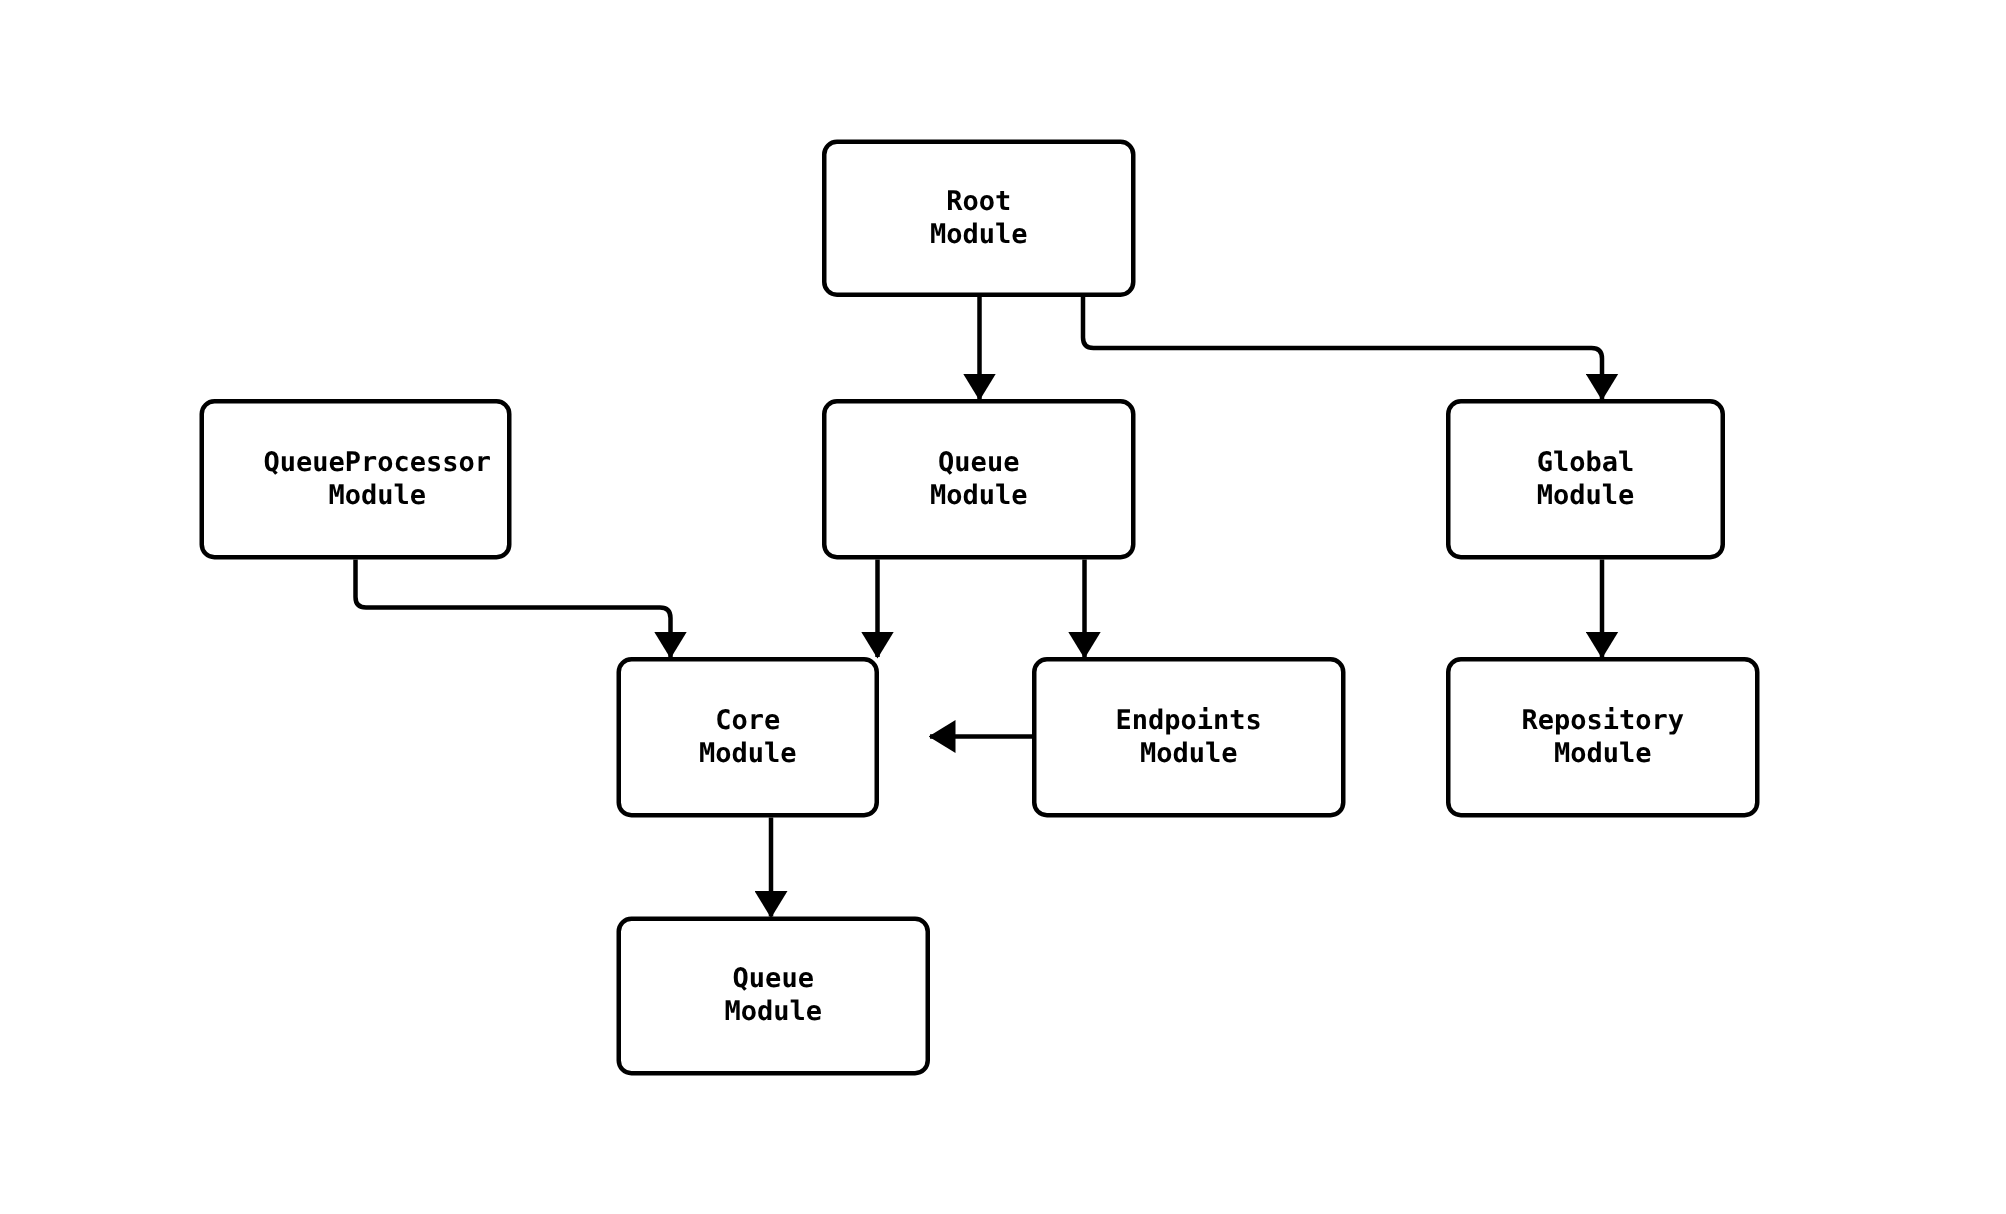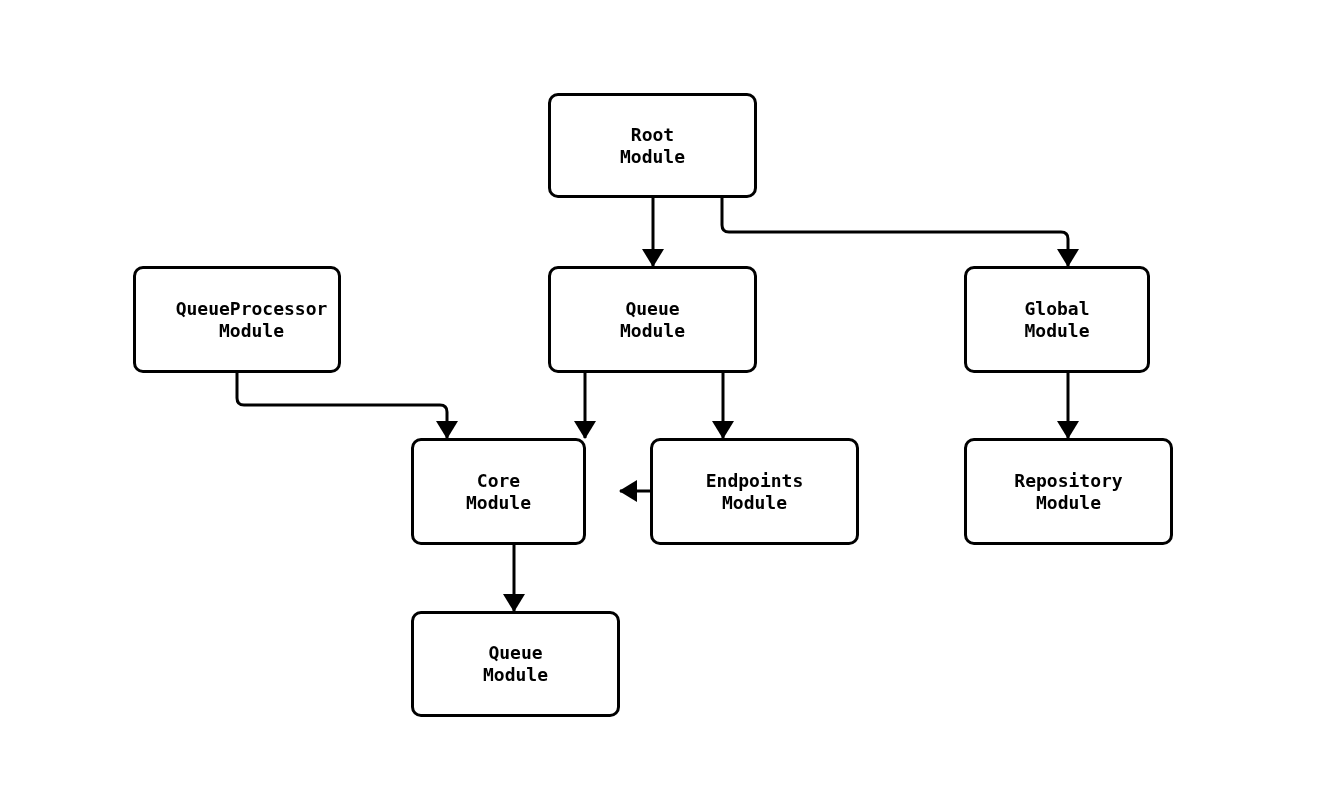--- a/index.html
+++ b/index.html
@@ -83,21 +83,21 @@
         <div class="label-line">Module</div>
       </div>
       <div class="node" style="left: 964px; top: 266px; width: 186px; height: 107px; background: rgb(255, 255, 255); border-color: rgb(0, 0, 0); color: rgb(0, 0, 0);">
         <div class="label-line">Global</div>
         <div class="label-line">Module</div>
       </div>
       <div class="node" style="left: 411px; top: 438px; width: 175px; height: 107px; background: rgb(255, 255, 255); border-color: rgb(0, 0, 0); color: rgb(0, 0, 0);">
         <div class="label-line">Core</div>
         <div class="label-line">Module</div>
       </div>
-      <div class="node" style="left: 650px; top: 438px; width: 209px; height: 107px; background: rgb(255, 255, 255); border-color: rgb(0, 0, 0); color: rgb(0, 0, 0);">
+      <div class="node" style="left: 688px; top: 438px; width: 209px; height: 107px; background: rgb(255, 255, 255); border-color: rgb(0, 0, 0); color: rgb(0, 0, 0);">
         <div class="label-line">Endpoints</div>
         <div class="label-line">Module</div>
       </div>
       <div class="node" style="left: 964px; top: 438px; width: 209px; height: 107px; background: rgb(255, 255, 255); border-color: rgb(0, 0, 0); color: rgb(0, 0, 0);">
         <div class="label-line">Repository</div>
         <div class="label-line">Module</div>
       </div>
       <div class="node" style="left: 411px; top: 611px; width: 209px; height: 106px; background: rgb(255, 255, 255); border-color: rgb(0, 0, 0); color: rgb(0, 0, 0); text-align: center;">
         <div class="label-line">Queue</div>
         <div class="label-line">Module</div>

